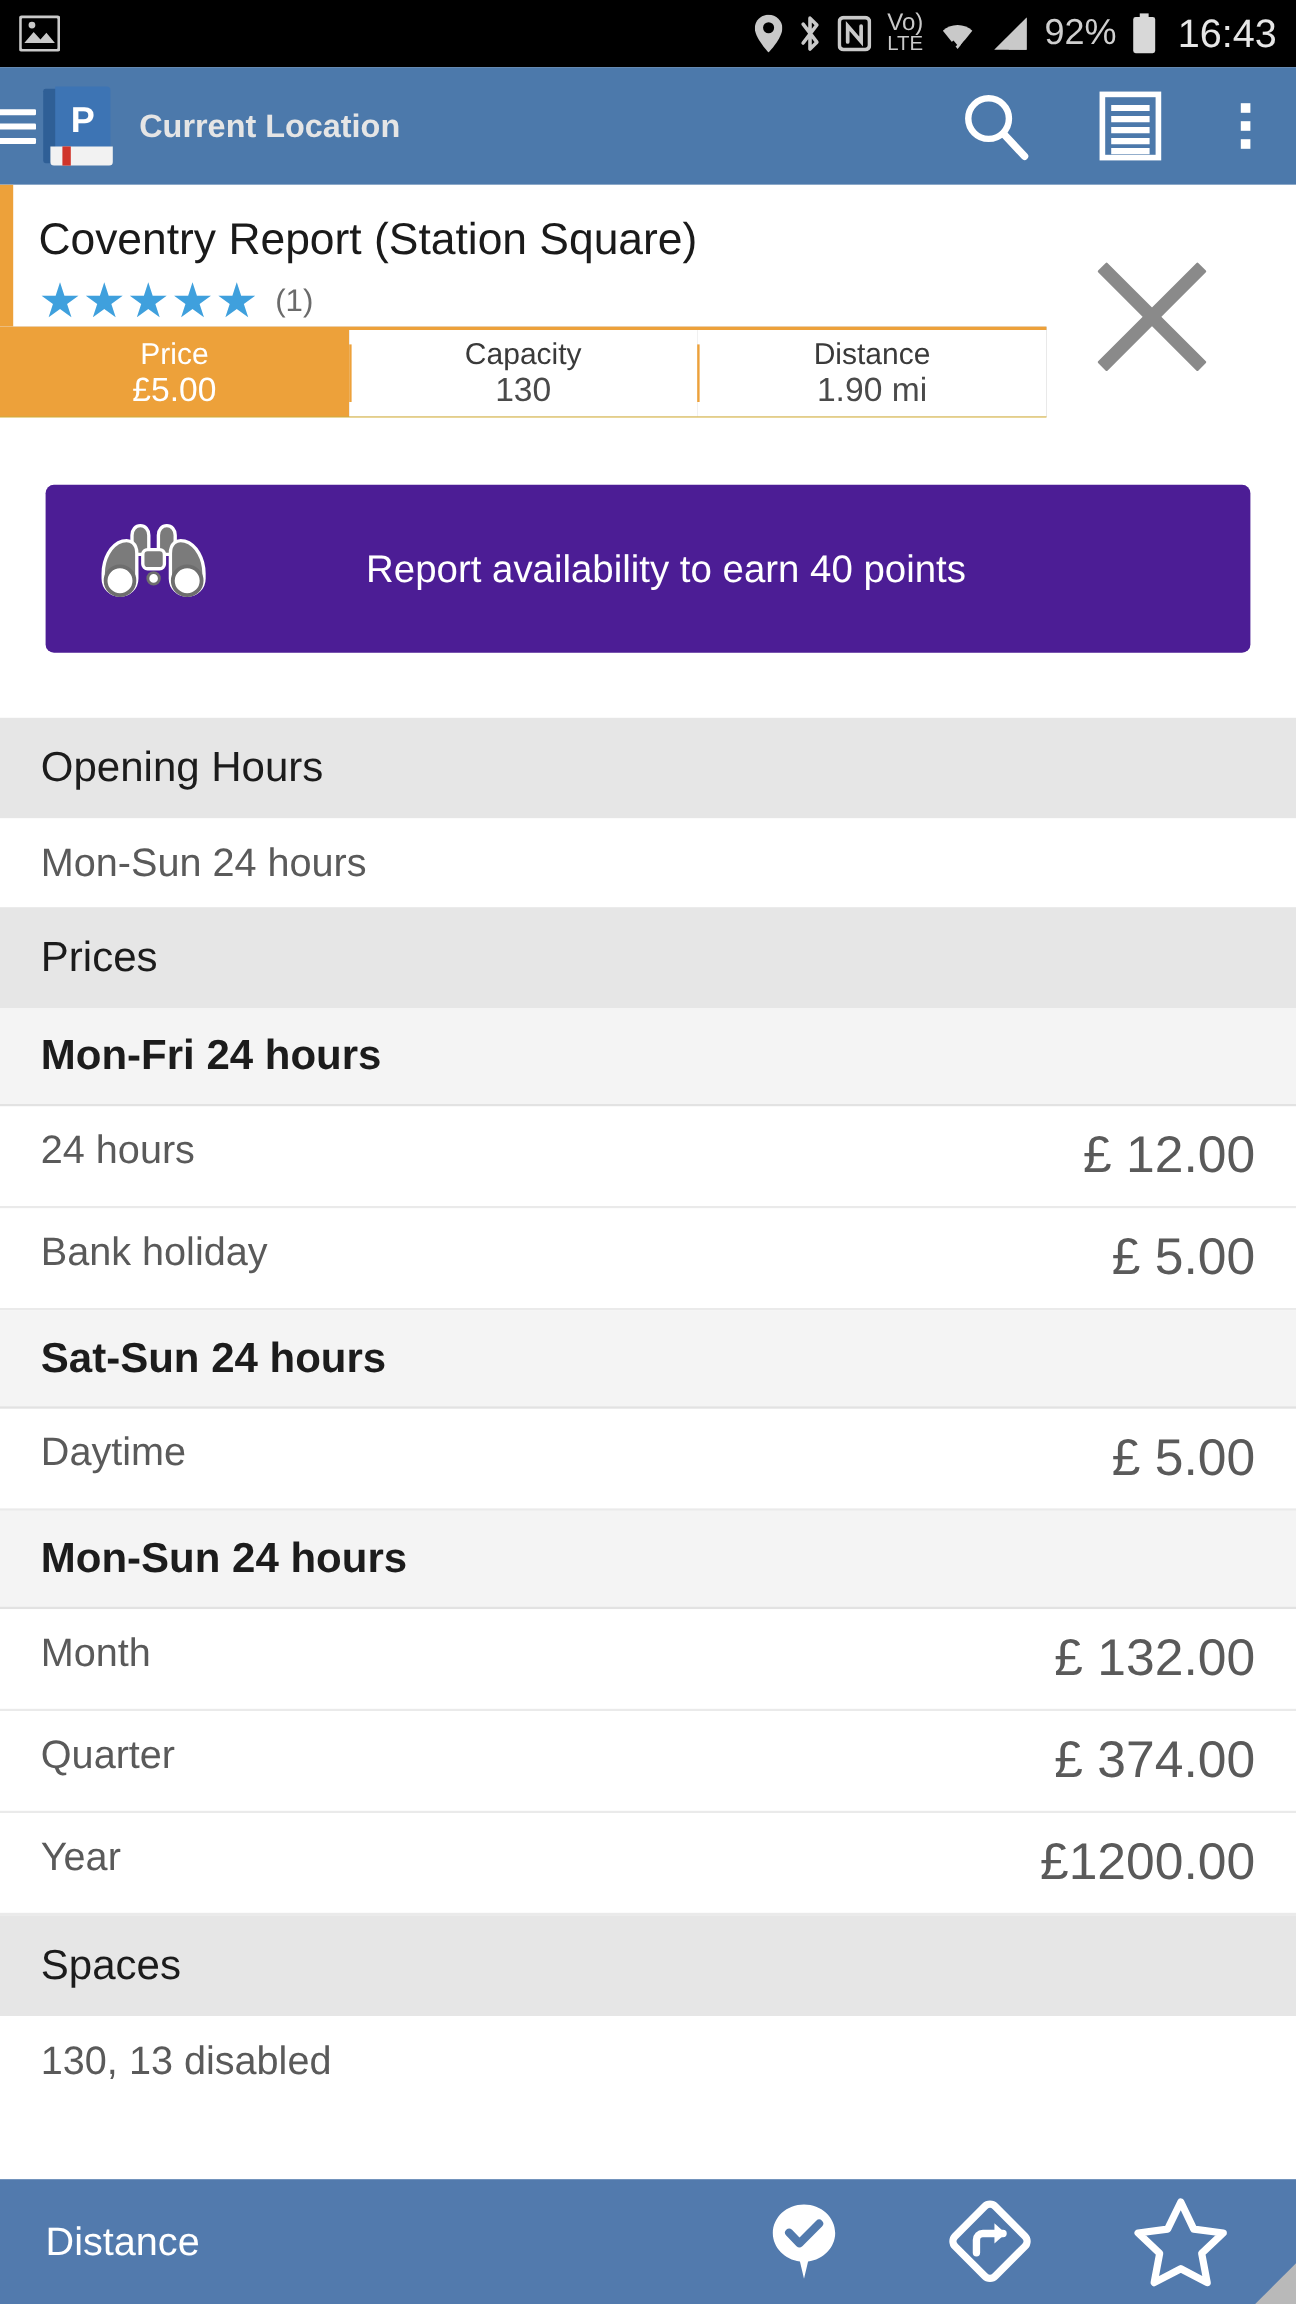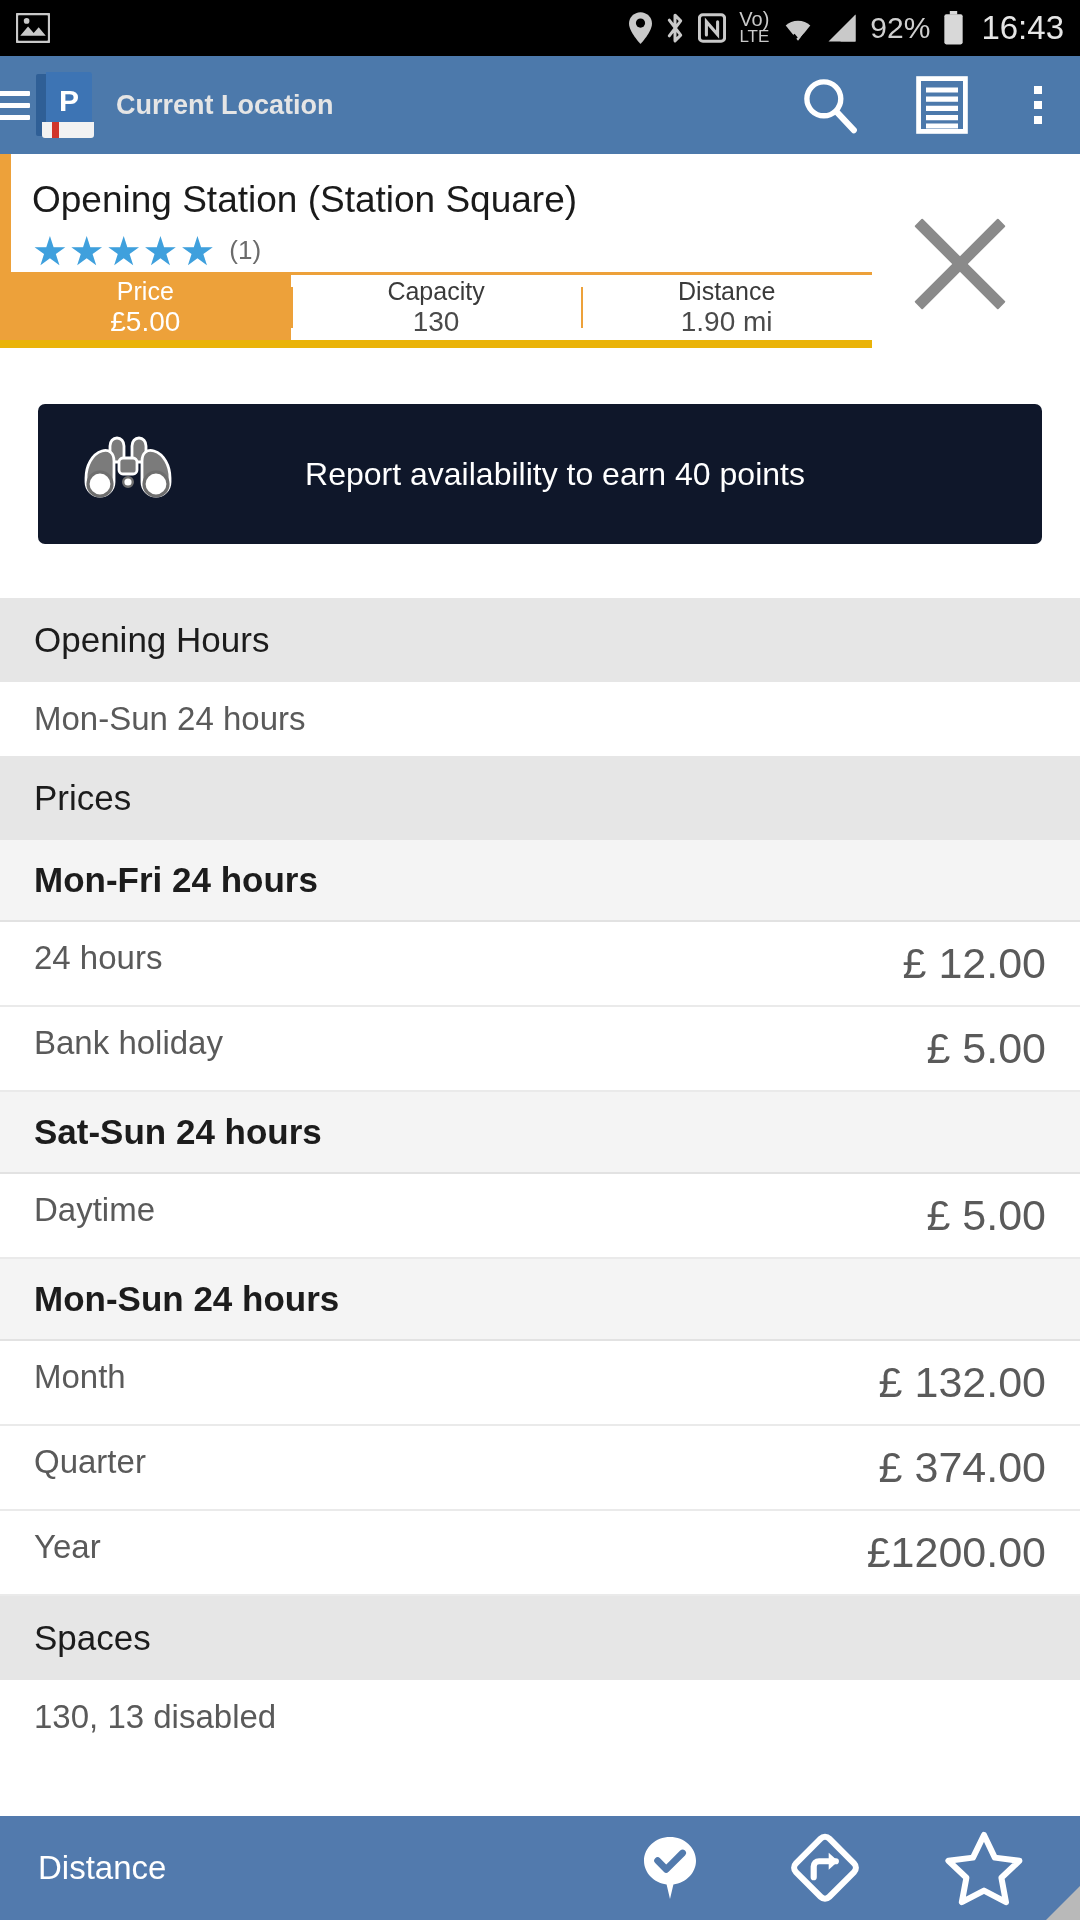--- a/index.html
+++ b/index.html
@@ -61,39 +61,39 @@
   }
   .close-x span {
     position:absolute; left:50%; top:50%; width:118px; height:11px;
     background:#8a8a8a; border-radius:1px; transform-origin:center;
   }
   .close-x span:nth-child(1){ transform:translate(-50%,-50%) rotate(45deg); }
   .close-x span:nth-child(2){ transform:translate(-50%,-50%) rotate(-45deg); }
 
   
   .stats {
-    display:flex; height:76px; border-top:3px solid #eda13a; border-bottom:8px solid #eab308;
+    display:flex; height:76px; border-top:3px solid #eda13a; border-bottom:1px solid #eab308;
     width:100%; flex:none; background:#a3a3a3;
   }
   .stat {
     flex:1; display:flex; flex-direction:column; align-items:center; justify-content:center;
     background:#ffffff; position:relative;
   }
   .stat + .stat::before {
     content:""; position:absolute; left:0; top:12px; bottom:12px; width:2px; background:#eda13a;
   }
   .stat.active { background:#eda13a; }
   .stat .lbl { font-size:25px; color:#3a3a3a; line-height:1.15; }
   .stat .val { font-size:28px; color:#4a4a4a; line-height:1.15; }
   .stat.active .lbl, .stat.active .val { color:#ffffff; }
 
   
   .banner-wrap { padding:56px 38px 54px 38px; background:#fff; flex:none; }
   .banner {
-    background:#0f172a; border-radius:7px; height:140px;
+    background:#4c1d95; border-radius:7px; height:140px;
     display:flex; align-items:center; position:relative;
   }
   .binoc { position:absolute; left:36px; top:50%; transform:translateY(-50%); width:108px; height:80px; }
   .banner-text {
     width:100%; text-align:center; color:#ffffff; font-size:32px; padding-left:70px; padding-right:40px;
   }
 
   
   .list { flex:1 1 auto; overflow:hidden; background:#ffffff; }
   .sec-header {
@@ -217,21 +217,21 @@
         <i></i>
           <i></i>
           <i></i>
       </div>
     </div>
   </div>
 
   <div class="infocard">
     <div class="leftstripe"></div>
     <div class="card-body">
-      <div class="place-name">Opening Station (Station Square)</div>
+      <div class="place-name">Coventry Report (Station Square)</div>
       <div class="rating-row">
         <div class="stars">
           <span class="star">★</span>
           <span class="star">★</span>
           <span class="star">★</span>
           <span class="star">★</span>
           <span class="star">★</span>
         </div>
         <span class="rating-count">(1)</span>
       </div>

